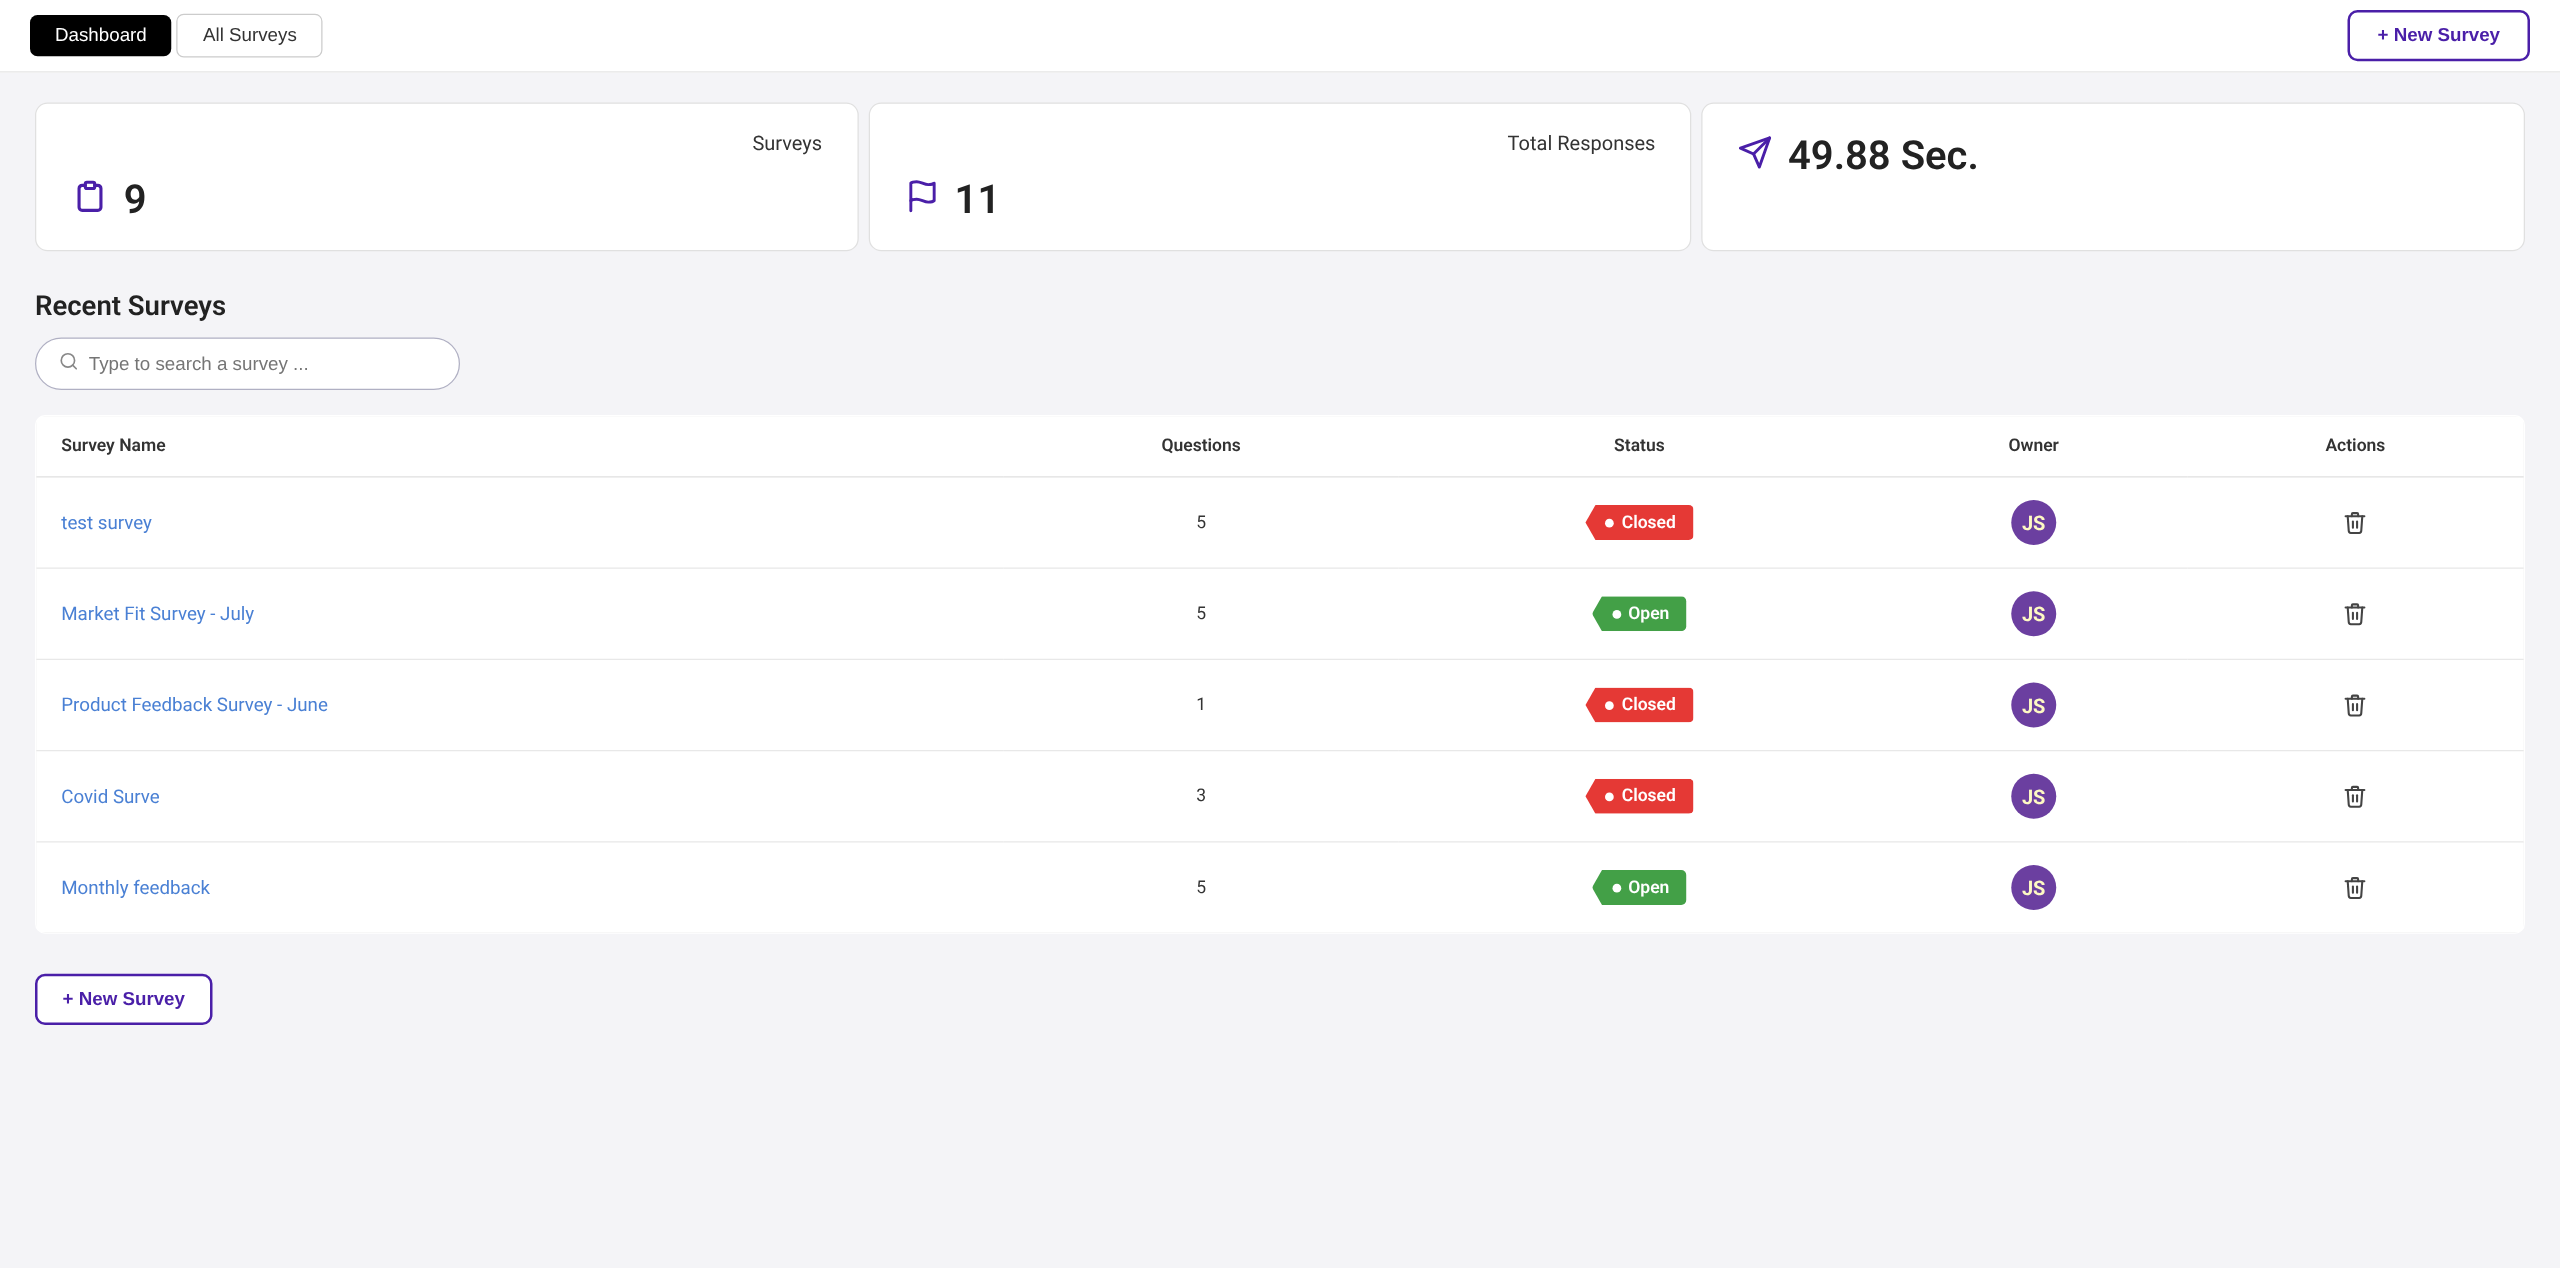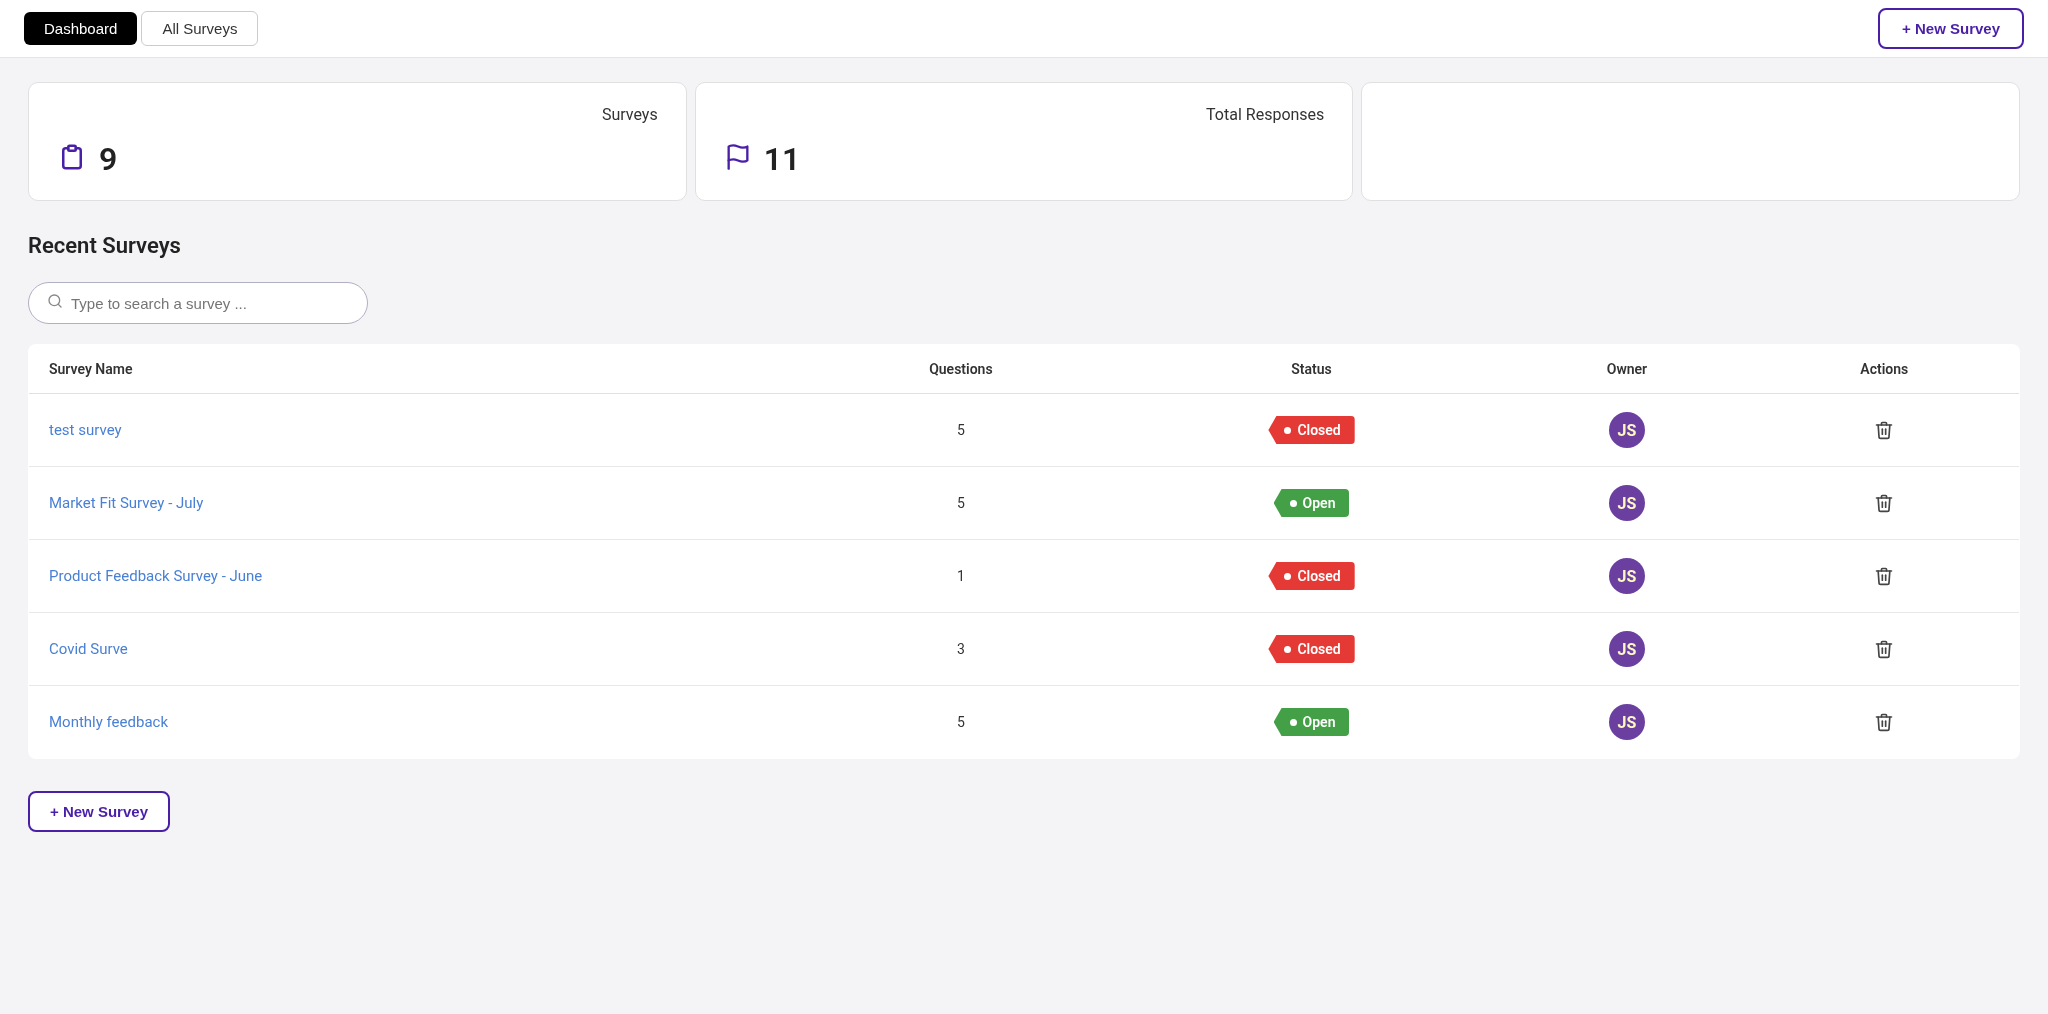--- a/index.html
+++ b/index.html
@@ -95,21 +95,21 @@
       font-size: 32px;
       font-weight: 600;
       color: #222;
     }
 
     
     .section-title {
       font-size: 22px;
       font-weight: 600;
       color: #222;
-      margin-bottom: 24px;
+      margin-bottom: 12px;
     }
 
     
     .search-container {
       margin-bottom: 20px;
     }
     .search-box {
       display: flex;
       align-items: center;
       gap: 8px;
@@ -278,20 +278,29 @@
           <svg width="28" height="28" viewBox="0 0 24 24" fill="none" stroke="#4a1fa8" stroke-width="2" stroke-linecap="round" stroke-linejoin="round">
             <path d="M4 15s1-1 4-1 5 2 8 2 4-1 4-1V3s-1 1-4 1-5-2-8-2-4 1-4 1z"></path>
             <line x1="4" y1="22" x2="4" y2="15"></line>
           </svg>
         </span>
         <span class="stat-value">11</span>
       </div>
     </div>
 
     <div class="stat-card">
+      <div class="stat-value-row">
+        <span class="stat-icon">
+          <svg width="28" height="28" viewBox="0 0 24 24" fill="none" stroke="#4a1fa8" stroke-width="2" stroke-linecap="round" stroke-linejoin="round">
+            <line x1="22" y1="2" x2="11" y2="13"></line>
+            <polygon points="22 2 15 22 11 13 2 9 22 2"></polygon>
+          </svg>
+        </span>
+        <span class="stat-value">49.88 Sec.</span>
+      </div>
     </div>
 
   </div>
 
   <div>
     <h2 class="section-title">Recent Surveys</h2>
 
     
     <div class="search-container">
       <div class="search-box">

